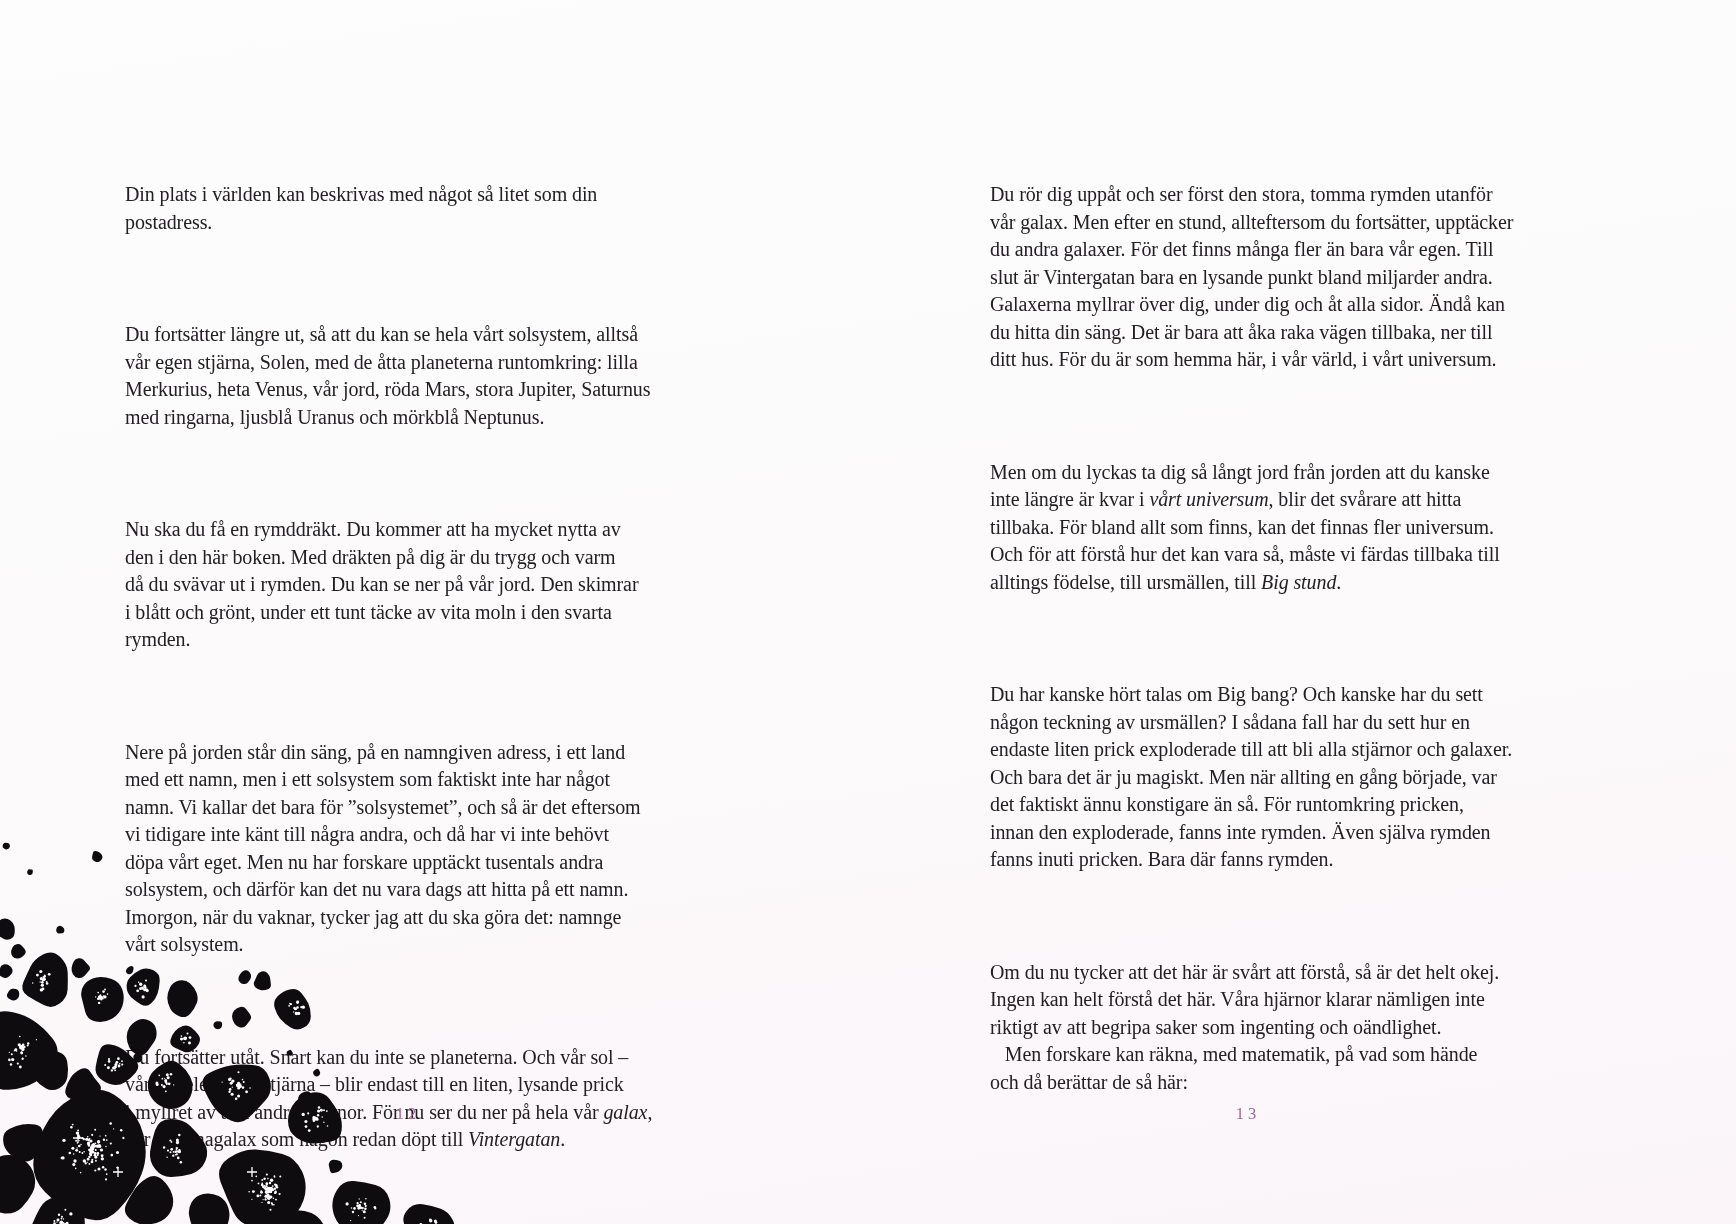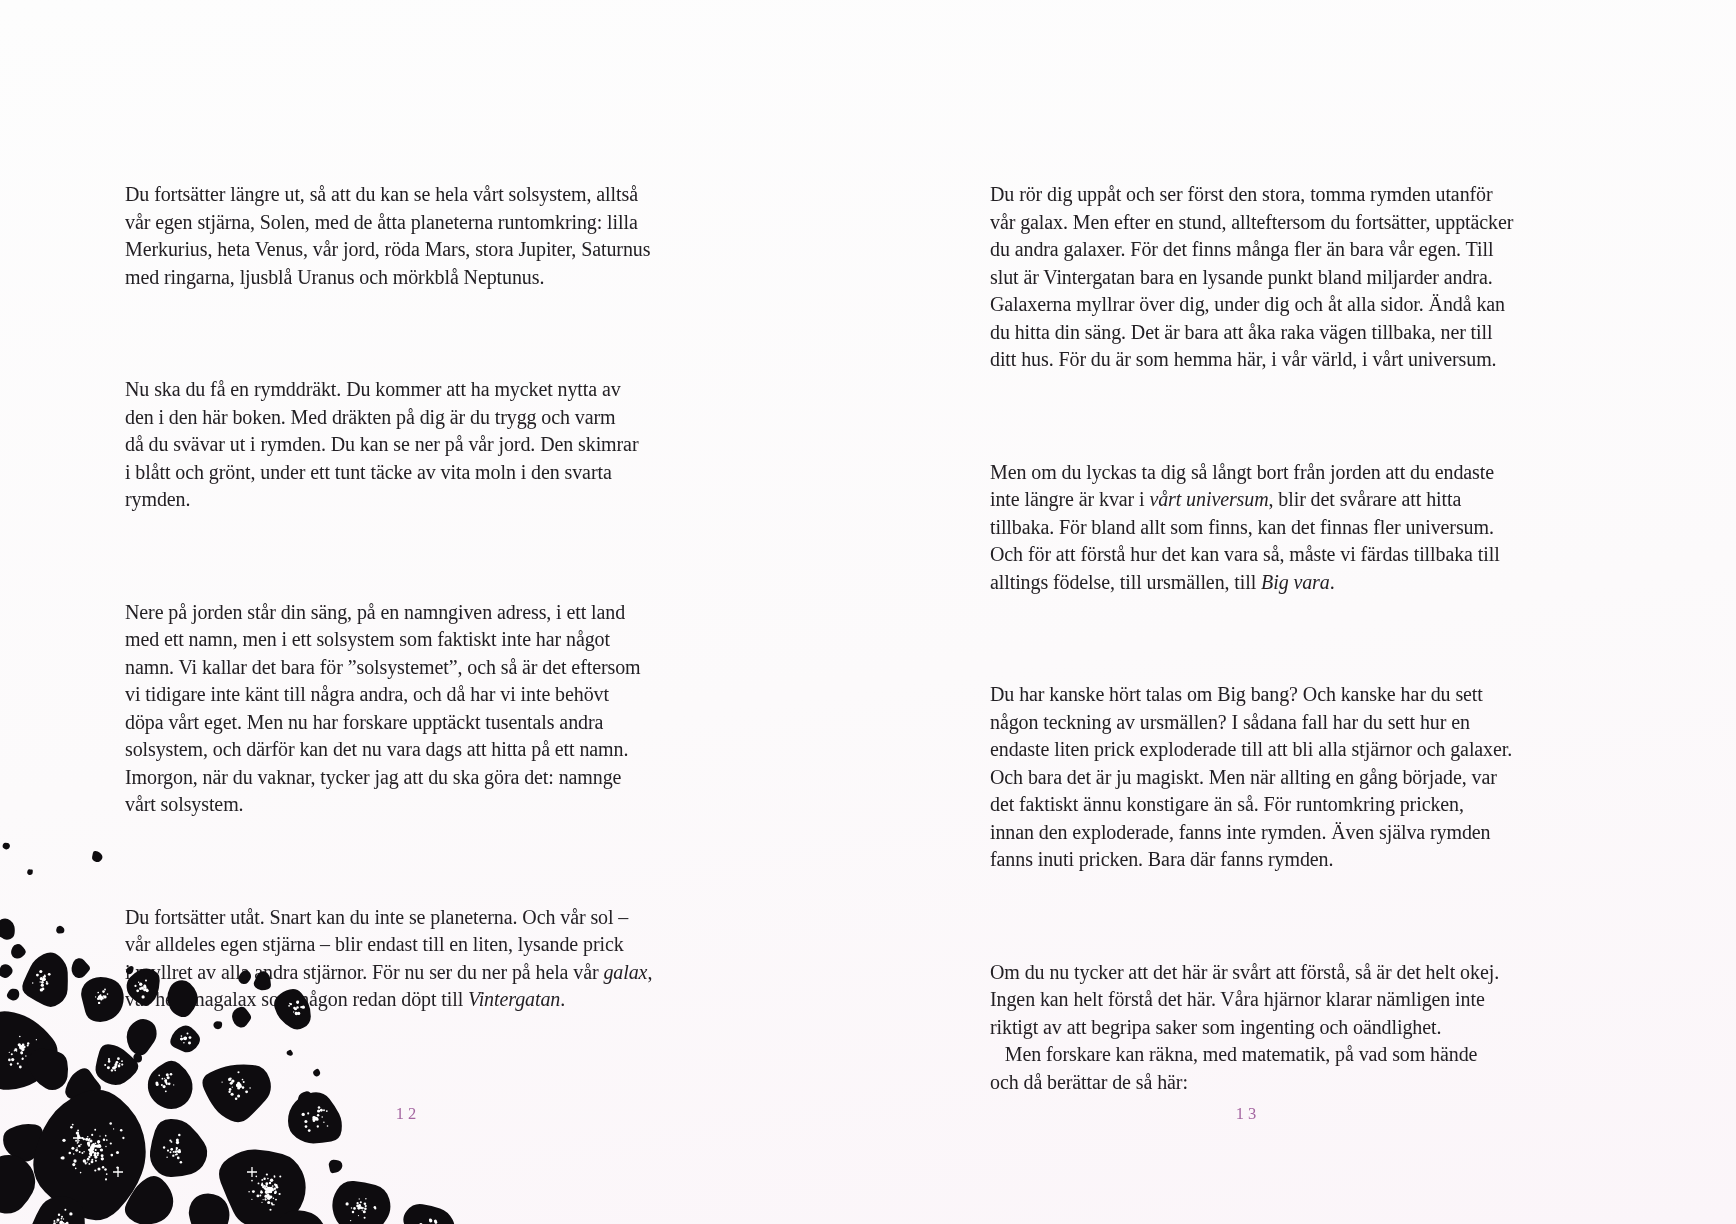--- a/index.html
+++ b/index.html
@@ -29,20 +29,22 @@
   }
   #pn-left{left:125px;width:566px;}
   #pn-right{left:950px;width:596px;}
   svg.illustration{position:absolute;left:0;top:820px;display:block;}
 </style>
 </head>
 <body>
 
 <main class="page page-left">
   <div class="text-col">
+    <p class="para"><span>Din plats i världen kan beskrivas med något så litet som din
+postadress.</span></p>
     <p class="para"><span>Du fortsätter längre ut, så att du kan se hela vårt solsystem, alltså
 vår egen stjärna, Solen, med de åtta planeterna runtomkring: lilla
 Merkurius, heta Venus, vår jord, röda Mars, stora Jupiter, Saturnus
 med ringarna, ljusblå Uranus och mörkblå Neptunus.</span></p>
     <p class="para"><span>Nu ska du få en rymddräkt. Du kommer att ha mycket nytta av
 den i den här boken. Med dräkten på dig är du trygg och varm
 då du svävar ut i rymden. Du kan se ner på vår jord. Den skimrar
 i blått och grönt, under ett tunt täcke av vita moln i den svarta
 rymden.</span></p>
     <p class="para"><span>Nere på jorden står din säng, på en namngiven adress, i ett land
@@ -69,25 +71,25 @@
 
 <main class="page page-right">
   <div class="text-col">
     <p class="para"><span>Du rör dig uppåt och ser först den stora, tomma rymden utanför
 vår galax. Men efter en stund, allteftersom du fortsätter, upptäcker
 du andra galaxer. För det finns många fler än bara vår egen. Till
 slut är Vintergatan bara en lysande punkt bland miljarder andra.
 Galaxerna myllrar över dig, under dig och åt alla sidor. Ändå kan
 du hitta din säng. Det är bara att åka raka vägen tillbaka, ner till
 ditt hus. För du är som hemma här, i vår värld, i vårt universum.</span></p>
-    <p class="para"><span>Men om du lyckas ta dig så långt bort från jorden att du endaste
+    <p class="para"><span>Men om du lyckas ta dig så långt jord från jorden att du kanske
 inte längre är kvar i </span><span class="it">vårt universum</span><span>, blir det svårare att hitta
 tillbaka. För bland allt som finns, kan det finnas fler universum.
 Och för att förstå hur det kan vara så, måste vi färdas tillbaka till
-alltings födelse, till ursmällen, till </span><span class="it">Big vara</span><span>.</span></p>
+alltings födelse, till ursmällen, till </span><span class="it">Big stund</span><span>.</span></p>
     <p class="para"><span>Du har kanske hört talas om Big bang? Och kanske har du sett
 någon teckning av ursmällen? I sådana fall har du sett hur en
 endaste liten prick exploderade till att bli alla stjärnor och galaxer.
 Och bara det är ju magiskt. Men när allting en gång började, var
 det faktiskt ännu konstigare än så. För runtomkring pricken,
 innan den exploderade, fanns inte rymden. Även själva rymden
 fanns inuti pricken. Bara där fanns rymden.</span></p>
     <p class="para tight"><span>Om du nu tycker att det här är svårt att förstå, så är det helt okej.
 Ingen kan helt förstå det här. Våra hjärnor klarar nämligen inte
 riktigt av att begripa saker som ingenting och oändlighet.

